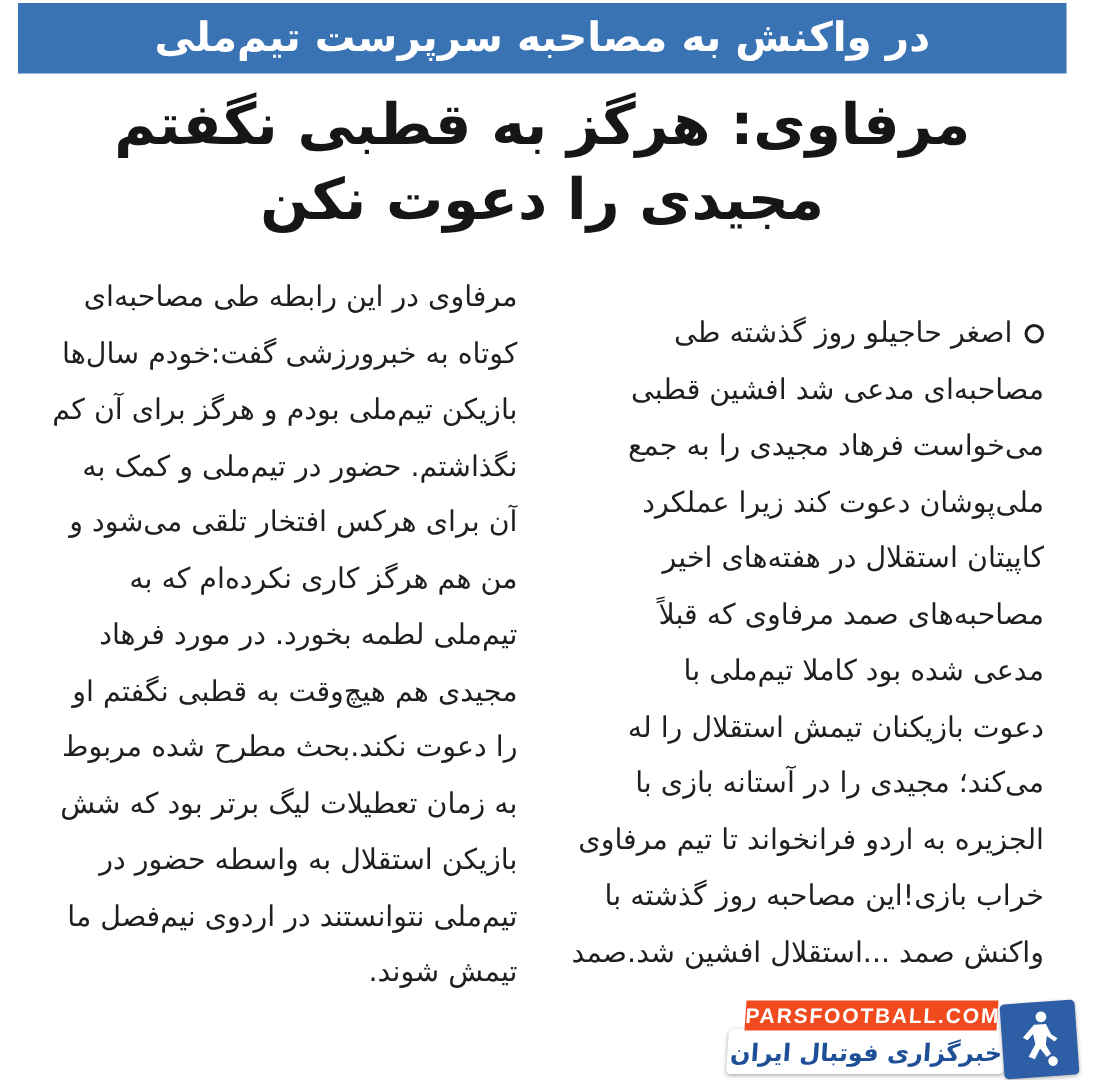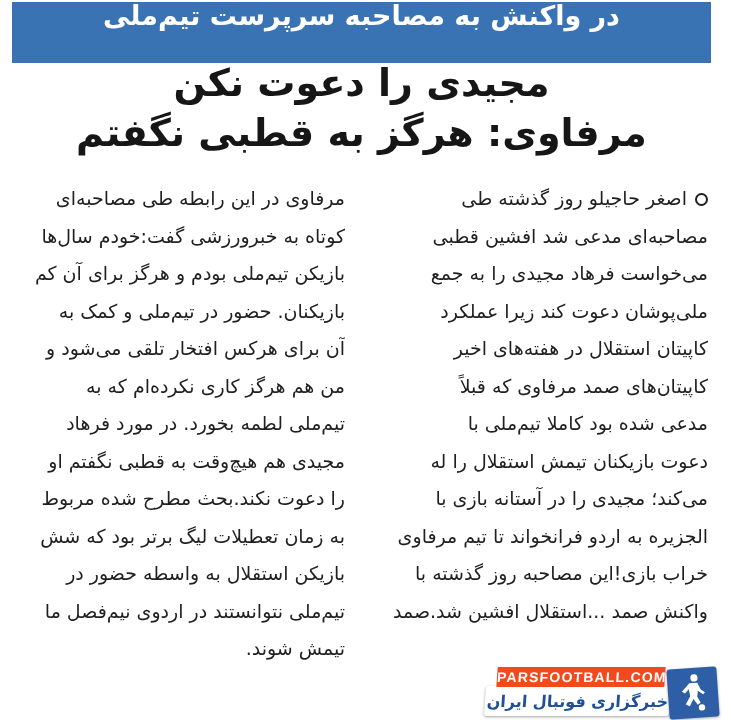--- a/index.html
+++ b/index.html
@@ -13,24 +13,24 @@
       position: relative;
       overflow: hidden;
       font-family: "DejaVu Sans", sans-serif;
       color: #1c1c1c;
     }
     .kicker-bar {
       position: absolute;
       left: 12px;
       top: 2px;
       width: 699px;
-      height: 61px;
+      height: 47px;
       background: #3a73b4;
       display: flex;
-      align-items: flex-start;
+      align-items: center;
       justify-content: center;
       direction: rtl;
     }
     .kicker-text {
       color: #ffffff;
       font-family: "DejaVu Sans", sans-serif;
       font-weight: bold;
       font-size: 27px;
       line-height: 1;
       letter-spacing: -0.5px;
@@ -73,22 +73,23 @@
       color: #1f1f1f;
     }
     .column .line {
       display: block;
       white-space: nowrap;
       text-align: center;
       height: 37.5px;
       overflow: hidden;
     }
     .column-right {
-      right: 4px;
+      right: 16px;
       width: 333px;
+      margin-top: 24px;
     }
     .column-left {
       left: 0;
       width: 333px;
     }
     .bullet {
       display: inline-block;
       width: 13px;
       height: 13px;
       border: 2px solid #1f1f1f;
@@ -158,45 +159,45 @@
     }
   </style>
 </head>
 <body>
 
 <div class="kicker-bar">
   <span class="kicker-text">در واکنش به مصاحبه سرپرست تیم‌ملی</span>
 </div>
 
 <div class="headline">
+  <span class="headline-line">مرفاوی: هرگز به قطبی نگفتم</span>
   <span class="headline-line">مجیدی را دعوت نکن</span>
-  <span class="headline-line">مرفاوی: هرگز به قطبی نگفتم</span>
 </div>
 
 <div class="columns">
   <div class="column column-right">
     <span class="line"><span class="bullet"></span><span>اصغر حاجیلو روز گذشته طی</span></span>
     <span class="line">مصاحبه‌ای مدعی شد افشین قطبی</span>
     <span class="line">می‌خواست فرهاد مجیدی را به جمع</span>
     <span class="line">ملی‌پوشان دعوت کند زیرا عملکرد</span>
     <span class="line">کاپیتان استقلال در هفته‌های اخیر</span>
-    <span class="line">کاپیتان‌های صمد مرفاوی که قبلاً</span>
+    <span class="line">مصاحبه‌های صمد مرفاوی که قبلاً</span>
     <span class="line">مدعی شده بود کاملا تیم‌ملی با</span>
     <span class="line">دعوت بازیکنان تیمش استقلال را له</span>
     <span class="line">می‌کند؛ مجیدی را در آستانه بازی با</span>
     <span class="line">الجزیره به اردو فرانخواند تا تیم مرفاوی</span>
     <span class="line">خراب بازی!این مصاحبه روز گذشته با</span>
     <span class="line">واکنش صمد ...استقلال افشین شد.صمد</span>
   </div>
 
   <div class="column column-left">
     <span class="line">مرفاوی در این رابطه طی مصاحبه‌ای</span>
     <span class="line">کوتاه به خبرورزشی گفت:خودم سال‌ها</span>
     <span class="line">بازیکن تیم‌ملی بودم و هرگز برای آن کم</span>
-    <span class="line">بازیکنان. حضور در تیم‌ملی و کمک به</span>
+    <span class="line">نگذاشتم. حضور در تیم‌ملی و کمک به</span>
     <span class="line">آن برای هرکس افتخار تلقی می‌شود و</span>
     <span class="line">من هم هرگز کاری نکرده‌ام که به</span>
     <span class="line">تیم‌ملی لطمه بخورد. در مورد فرهاد</span>
     <span class="line">مجیدی هم هیچ‌وقت به قطبی نگفتم او</span>
     <span class="line">را دعوت نکند.بحث مطرح شده مربوط</span>
     <span class="line">به زمان تعطیلات لیگ برتر بود که شش</span>
     <span class="line">بازیکن  استقلال به واسطه حضور در</span>
     <span class="line">تیم‌ملی نتوانستند در اردوی نیم‌فصل ما</span>
     <span class="line">تیمش شوند.</span>
   </div>

